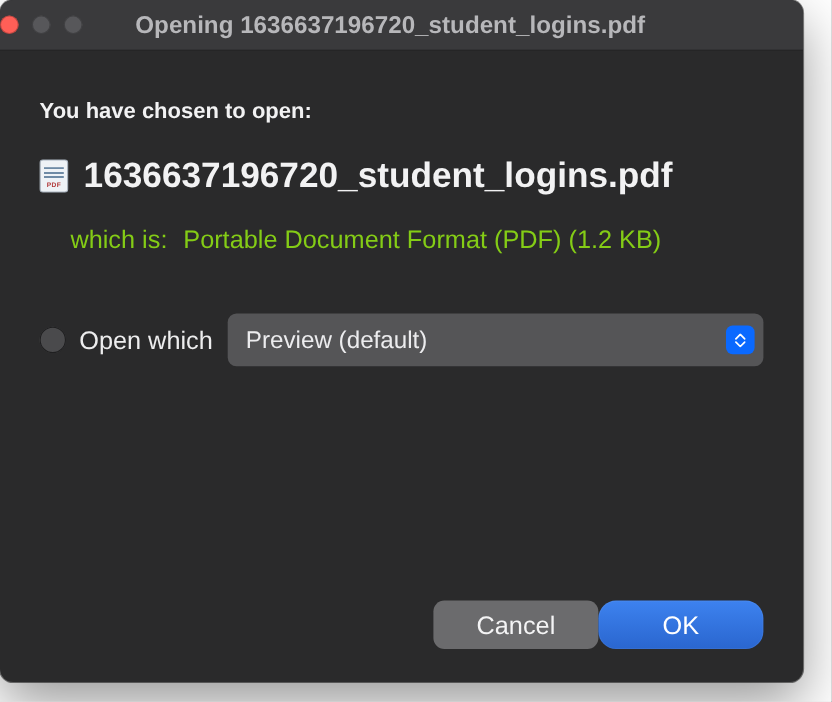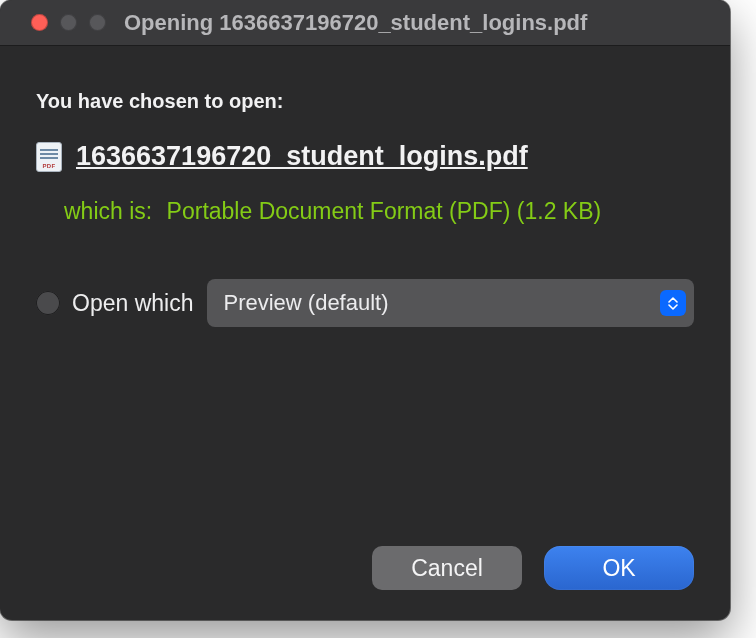--- a/index.html
+++ b/index.html
@@ -16,25 +16,26 @@
     height: 620px;
     background: #2a2a2b;
     border-radius: 12px;
     box-shadow: 0 0 0 1px rgba(0,0,0,0.5), 0 20px 50px rgba(0,0,0,0.4);
     color: #e6e6e6;
   }
   .titlebar {
     height: 46px;
     display: flex;
     align-items: center;
-    padding: 0 31px;
+    padding: 0 0;
     background: #3a3a3c;
     border-top-left-radius: 12px;
     border-top-right-radius: 12px;
     border-bottom: 1px solid #1c1c1d;
+    gap: 30px;
   }
   .traffic-lights {
     display: flex;
     gap: 12px;
     align-items: center;
   }
   .tl {
     width: 17px; height: 17px; border-radius: 50%;
   }
   .tl.close { background: #ff5f57; box-shadow: inset 0 0 0 1px rgba(0,0,0,0.25); }
@@ -82,24 +83,23 @@
   .file-icon::after {
     content: "PDF";
     position: absolute;
     bottom: 2px; left: 0; right: 0;
     text-align: center;
     font-size: 6px; font-weight: 700;
     color: #b23a3a;
     letter-spacing: 0.3px;
   }
   .file-name {
-    font-size: 27px;
+    font-size: 32px;
     font-weight: 700;
     color: #f2f2f3;
-    text-decoration: underline;
   }
   .meta {
     padding-left: 28px;
     font-size: 23px;
     color: #84cc16;
     line-height: 1.7;
     margin-bottom: 48px;
   }
   .meta .label { margin-right: 8px; }
   .meta .bold { font-weight: 700; }
@@ -164,21 +164,20 @@
     align-items: center;
     justify-content: center;
     gap: 1px;
   }
   .select-arrows svg { display: block; }
   .button-row {
     position: absolute;
     right: 36px;
     bottom: 30px;
     display: flex;
-    gap: 22px;
   }
   .btn {
     min-width: 150px;
     height: 44px;
     border-radius: 10px;
     font-size: 23px;
     display: flex;
     align-items: center;
     justify-content: center;
     cursor: default;

